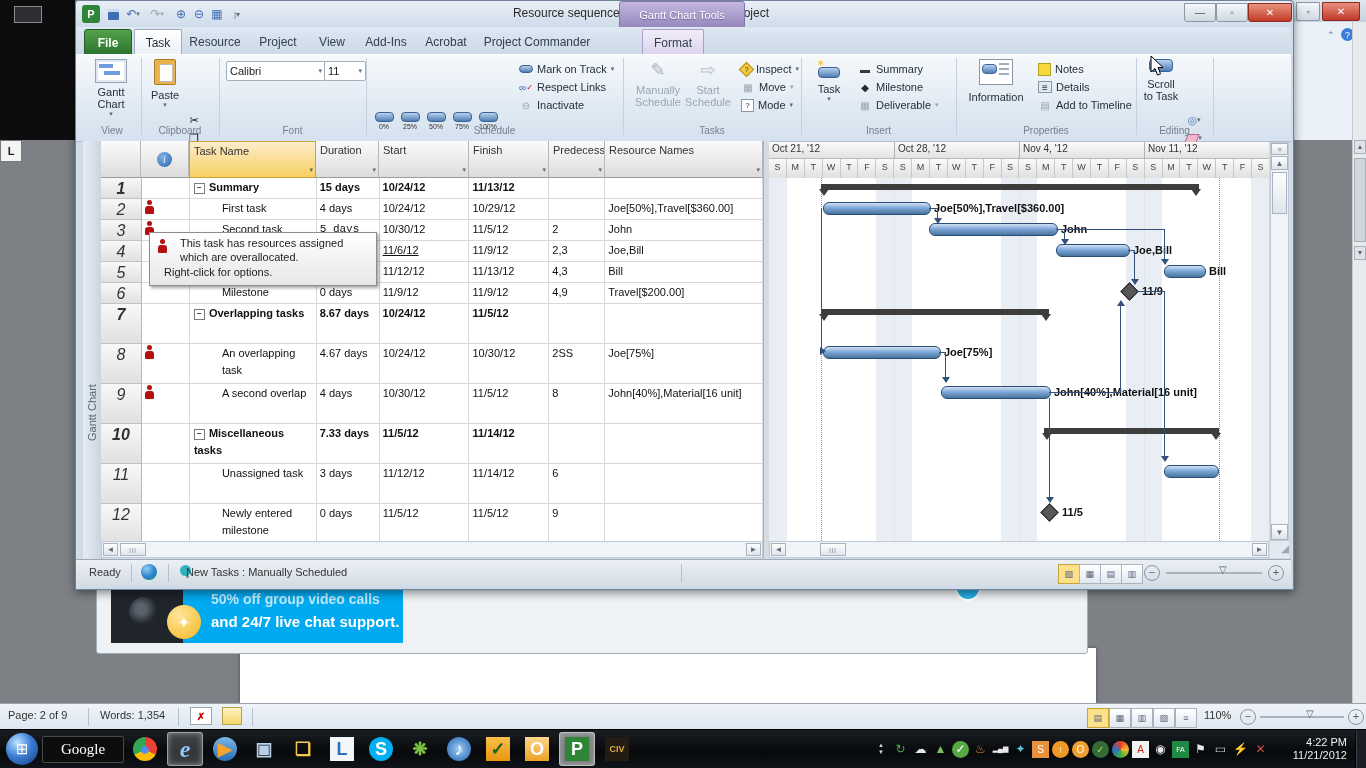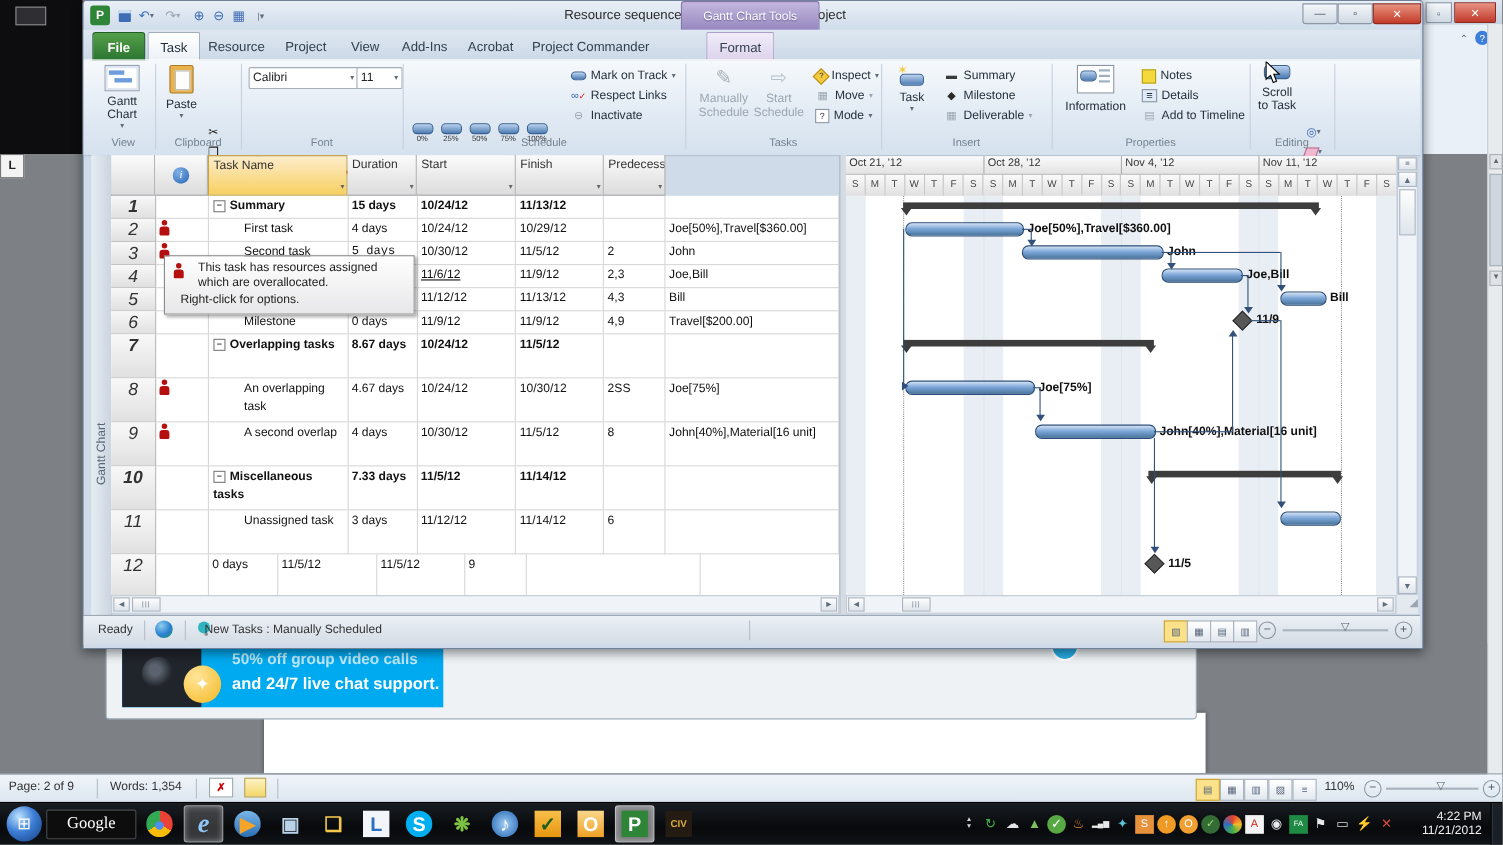--- a/index.html
+++ b/index.html
@@ -429,20 +429,21 @@
     <div id="thead">
       <div class="hc" style="width:40px"></div>
       <div class="hc" style="width:48px;display:flex;align-items:center;justify-content:center">
         <span style="width:15px;height:15px;border-radius:50%;background:radial-gradient(circle at 35% 30%,#7fb2e8,#2a64b0);color:#fff;font-size:10px;font-style:italic;font-family:'Liberation Serif',serif;display:flex;align-items:center;justify-content:center">i</span>
       </div>
       <div class="hc" id="hc-name" style="width:127px"><span>Task Name</span><span class="fl">▾</span></div>
       <div class="hc" style="width:63px"><span>Duration</span><span class="fl">▾</span></div>
       <div class="hc" style="width:90px"><span>Start</span><span class="fl">▾</span></div>
       <div class="hc" style="width:80px"><span>Finish</span><span class="fl">▾</span></div>
       <div class="hc" style="width:56px"><span>Predecessors</span><span class="fl">▾</span></div>
+      <div class="hc" style="width:158px"><span>Resource Names</span><span class="fl">▾</span></div>
     </div>
 
     <div id="tbody">
         <div class="trow" style="height: 21px; font-weight: bold;">
           <div class="tnum" style="width: 40px; padding-top: 2px;">1</div>
           <div class="tc" style="width: 48px;"></div>
           <div class="tc" style="width: 127px; padding-left: 4px; white-space: nowrap;"><span class="minusbox">−</span>Summary</div>
           <div class="tc" style="width: 63px; white-space: nowrap;">15 days</div>
           <div class="tc" style="width: 90px;">10/24/12</div>
           <div class="tc" style="width: 80px;">11/13/12</div>
@@ -545,20 +546,21 @@
           <div class="tc" style="width: 127px; padding-left: 32px;">Unassigned task</div>
           <div class="tc" style="width: 63px;">3 days</div>
           <div class="tc" style="width: 90px;">11/12/12</div>
           <div class="tc" style="width: 80px;">11/14/12</div>
           <div class="tc" style="width: 56px;">6</div>
           <div class="tc" style="width: 158px;"></div>
         </div>
         <div class="trow" style="height: 40px;">
           <div class="tnum" style="width: 40px; padding-top: 2px;">12</div>
           <div class="tc" style="width: 48px;"></div>
+          <div class="tc" style="width: 127px; padding-left: 32px;">Newly entered milestone</div>
           <div class="tc" style="width: 63px;">0 days</div>
           <div class="tc" style="width: 90px;">11/5/12</div>
           <div class="tc" style="width: 80px;">11/5/12</div>
           <div class="tc" style="width: 56px;">9</div>
           <div class="tc" style="width: 158px;"></div>
         </div>
       </div>
 
     <div id="splitter"></div>
 

